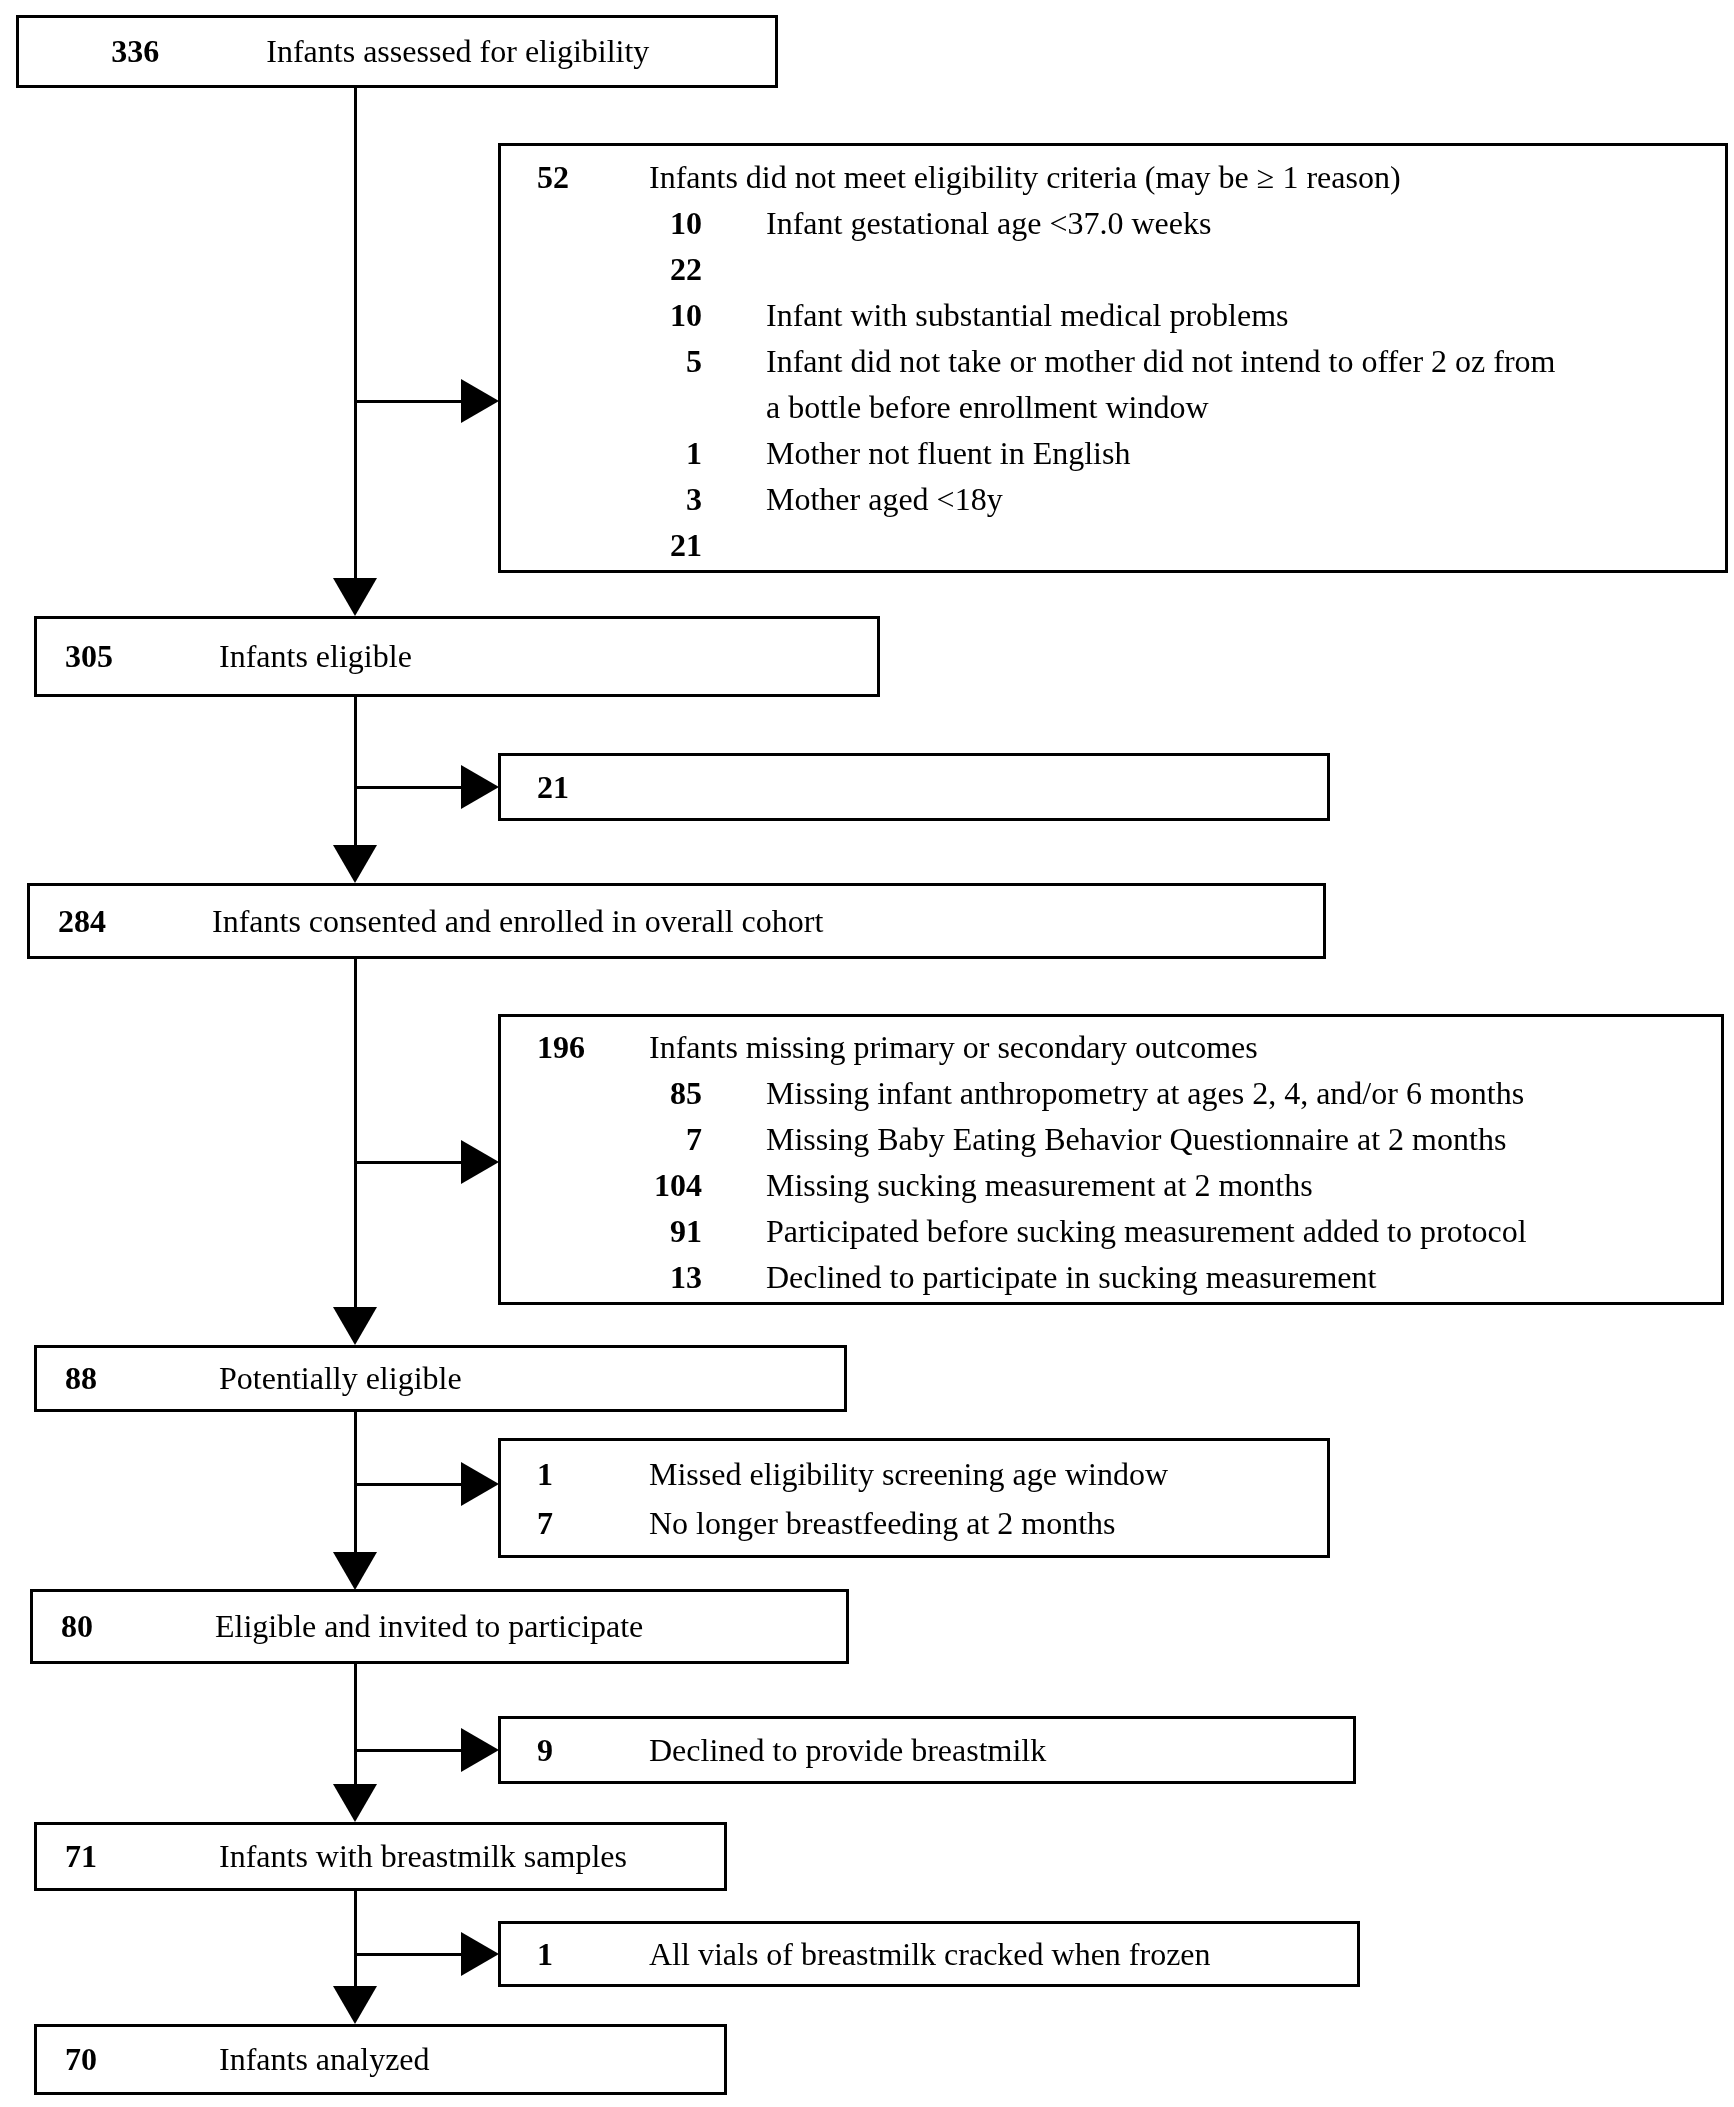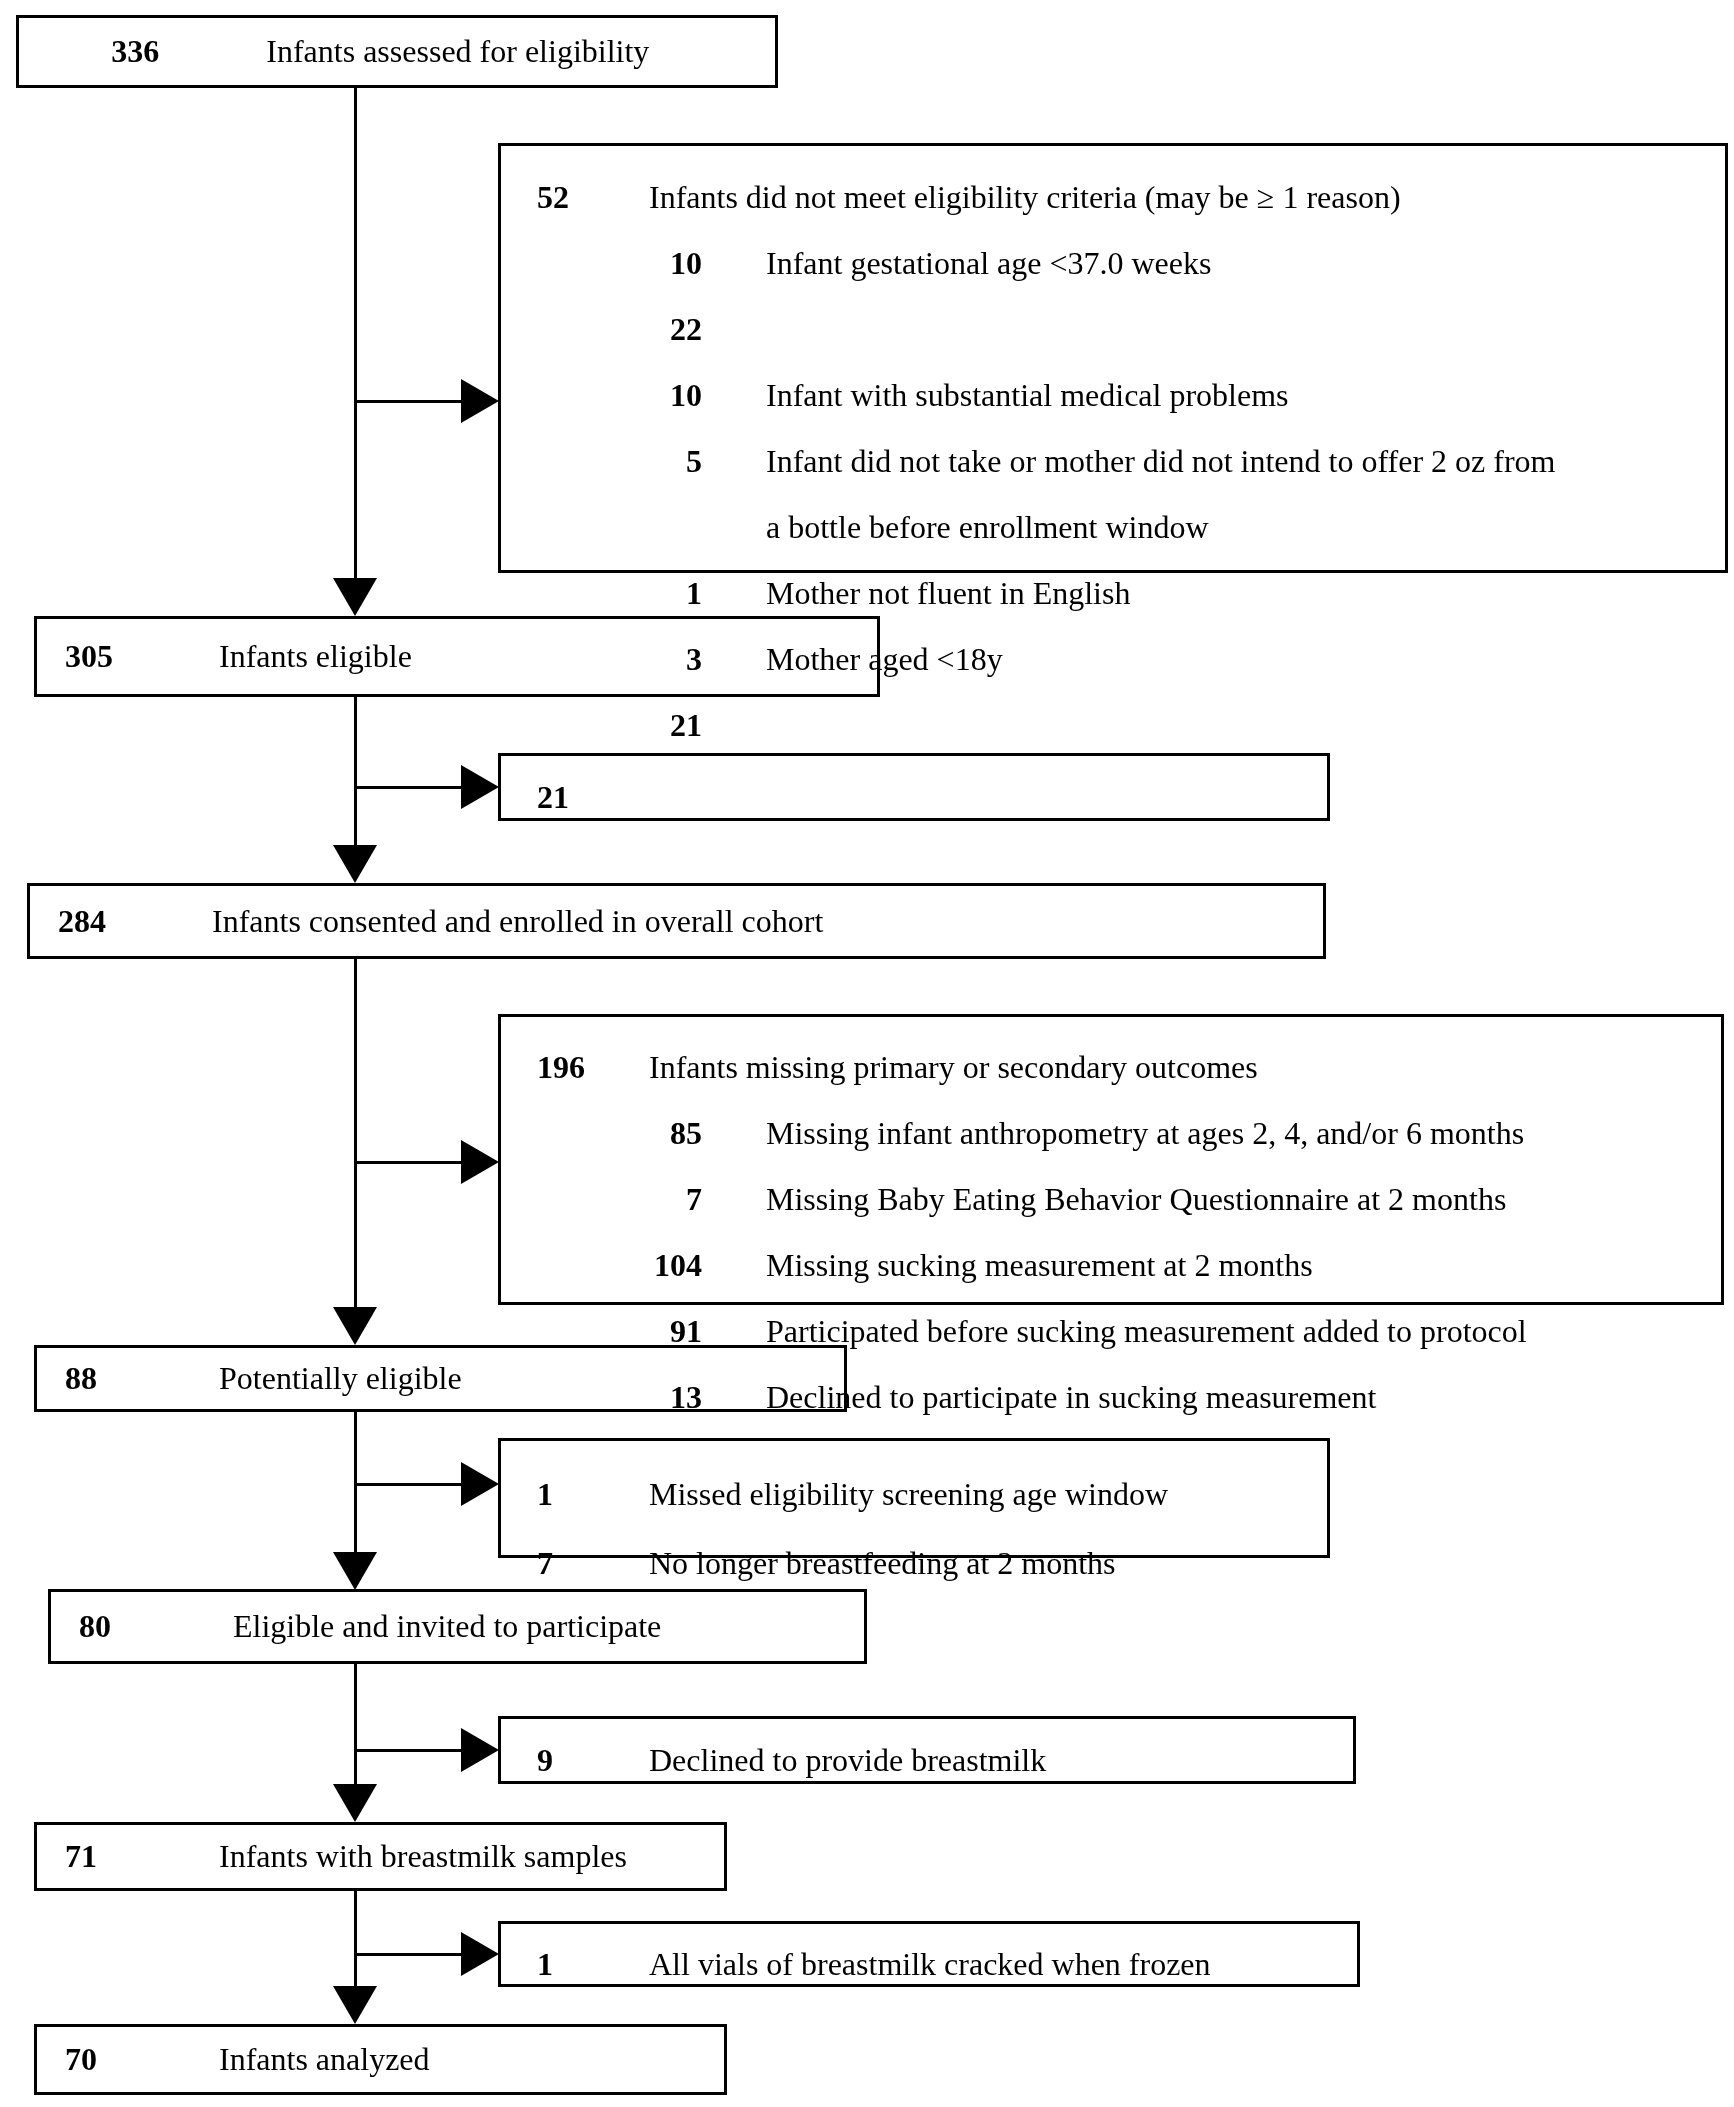--- a/index.html
+++ b/index.html
@@ -24,21 +24,21 @@
     box-sizing: border-box;
     padding-left: 28px;
     width: 143px;
     font-weight: bold;
     flex: none;
   }
   .main-box.pad-lg .n { padding-left: 92px; width: 208px; }
   
   .side-box { box-sizing: border-box; }
   .side-box.single { display: flex; align-items: center; }
-  .srow { display: flex; line-height: 46px; white-space: nowrap; margin-top: 20px; }
+  .srow { display: flex; line-height: 46px; white-space: nowrap; }
   .srow .n-main {
     box-sizing: border-box;
     width: 148px;
     padding-left: 36px;
     font-weight: bold;
     flex: none;
   }
   .srow .n-sub {
     box-sizing: border-box;
     width: 201px;
@@ -82,21 +82,21 @@
   <div class="box main-box" style="left:27px; top:883px; width:1299px; height:76px;">
     <span class="n">284</span>
     <span class="lbl">Infants consented and enrolled in overall cohort</span>
   </div>
 
   <div class="box main-box" style="left:34px; top:1345px; width:813px; height:67px;">
     <span class="n">88</span>
     <span class="lbl">Potentially eligible</span>
   </div>
 
-  <div class="box main-box" style="left:48px; top:1589px; width:819px; height:75px;">
+  <div class="box main-box" style="left:30px; top:1589px; width:819px; height:75px;">
     <span class="n">80</span>
     <span class="lbl">Eligible and invited to participate</span>
   </div>
 
   <div class="box main-box" style="left:34px; top:1822px; width:693px; height:69px;">
     <span class="n">71</span>
     <span class="lbl">Infants with breastmilk samples</span>
   </div>
 
   <div class="box main-box" style="left:34px; top:2024px; width:693px; height:71px;">

